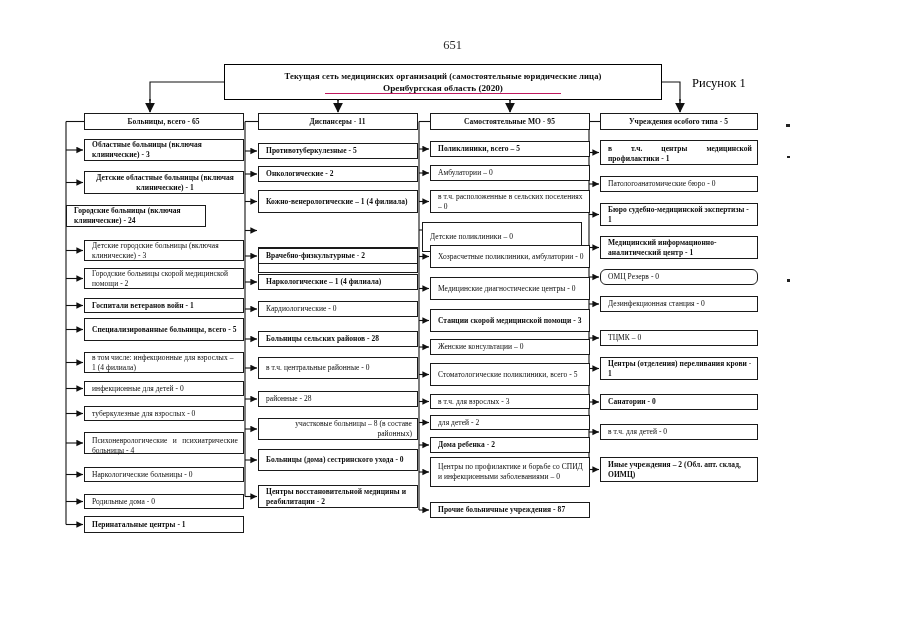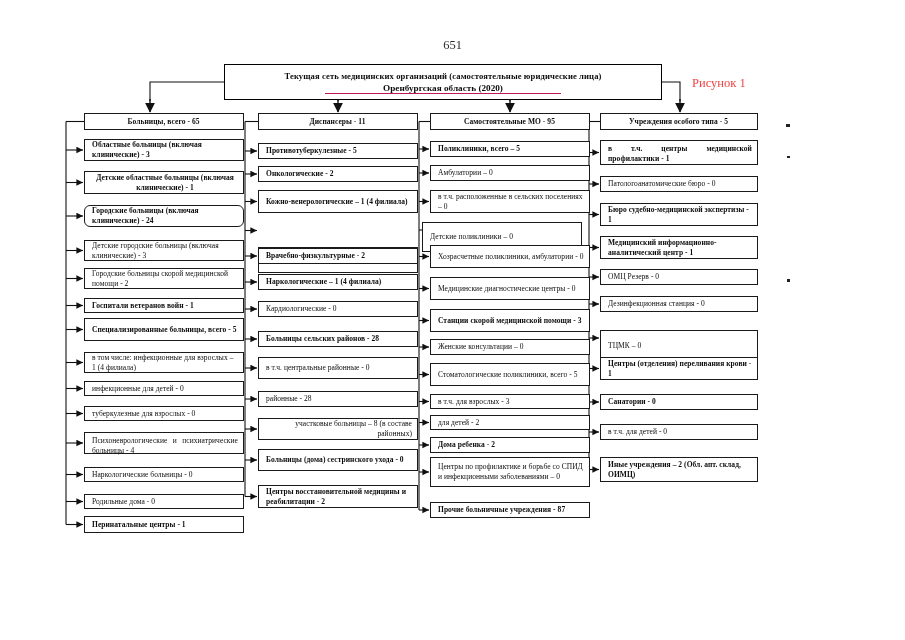--- a/index.html
+++ b/index.html
@@ -14,21 +14,21 @@
   }
   #page{position:absolute;inset:0;}
 
   .page-number{
     position:absolute;top:38px;left:0;width:905px;
     text-align:center;font-size:12.5px;color:#2b2b2b;
   }
 
   .figure-label{
     position:absolute;left:692px;top:76px;
-    font-size:12.5px;color:#ef4444;white-space:nowrap;
+    font-size:12.5px;color:#000000;white-space:nowrap;
   }
 
   
   .title-box{
     position:absolute;left:224px;top:64px;width:438px;height:36px;
     border:1.4px solid #000;background:#fff;
     box-sizing:border-box;
     display:flex;flex-direction:column;align-items:center;justify-content:center;
     padding:2px 6px;
   }
@@ -151,21 +151,21 @@
         <path d="M589,402 L599,402" marker-end="url(#ar)"></path>
         <path d="M589,432 L599,432" marker-end="url(#ar)"></path>
         <path d="M589,469.5 L599,469.5" marker-end="url(#ar)"></path>
       </g>
   </svg>
 
   <div class="col" id="col-0">
       <div class="node head" style="left: 84px; top: 113px; width: 160px; height: 17px;">Больницы, всего - 65</div>
       <div class="node b" style="left: 84px; top: 139px; width: 160px; height: 22px;">Областные больницы (включая клинические) - 3</div>
       <div class="node b center" style="left: 84px; top: 171px; width: 160px; height: 23px;">Детские областные больницы (включая клинические) - 1</div>
-      <div class="node b" style="left: 84px; top: 205px; width: 160px; height: 22px; border-radius: 6px;">Городские больницы (включая клинические) - 24</div>
+      <div class="node b" style="left: 66px; top: 205px; width: 140px; height: 22px;">Городские больницы (включая клинические) - 24</div>
       <div class="node" style="left: 84px; top: 240px; width: 160px; height: 21px;">Детские городские больницы (включая клинические) - 3</div>
       <div class="node" style="left: 84px; top: 268px; width: 160px; height: 21px;">Городские больницы скорой медицинской помощи - 2</div>
       <div class="node b" style="left: 84px; top: 298px; width: 160px; height: 15px;">Госпитали ветеранов войн - 1</div>
       <div class="node b" style="left: 84px; top: 318px; width: 160px; height: 23px;">Специализированные больницы, всего - 5</div>
       <div class="node" style="left: 84px; top: 352px; width: 160px; height: 21px;">в том числе: инфекционные для взрослых – 1 (4 филиала)</div>
       <div class="node" style="left: 84px; top: 381px; width: 160px; height: 15px;">инфекционные для детей - 0</div>
       <div class="node" style="left: 84px; top: 406px; width: 160px; height: 15px;">туберкулезные для взрослых - 0</div>
       <div class="node just" style="left: 84px; top: 432px; width: 160px; height: 22px;">Психоневрологические и психиатрические больницы - 4</div>
       <div class="node" style="left: 84px; top: 467px; width: 160px; height: 15px;">Наркологические больницы - 0</div>
       <div class="node" style="left: 84px; top: 494px; width: 160px; height: 15px;">Родильные дома - 0</div>
@@ -203,23 +203,23 @@
       <div class="node b" style="left: 430px; top: 437px; width: 160px; height: 16px;">Дома ребенка - 2</div>
       <div class="node" style="left: 430px; top: 457px; width: 160px; height: 30px;">Центры по профилактике и борьбе со СПИД и инфекционными заболеваниями – 0</div>
       <div class="node b" style="left: 430px; top: 502px; width: 160px; height: 16px;">Прочие больничные учреждения - 87</div>
     </div>
   <div class="col" id="col-3">
       <div class="node head" style="left: 600px; top: 113px; width: 158px; height: 17px;">Учреждения особого типа - 5</div>
       <div class="node b just" style="left: 600px; top: 140px; width: 158px; height: 25px;">в т.ч. центры медицинской профилактики - 1</div>
       <div class="node" style="left: 600px; top: 176px; width: 158px; height: 16px;">Патологоанатомические бюро - 0</div>
       <div class="node b" style="left: 600px; top: 203px; width: 158px; height: 23px;">Бюро судебно-медицинской экспертизы - 1</div>
       <div class="node b" style="left: 600px; top: 236px; width: 158px; height: 23px;">Медицинский информационно-аналитический центр - 1</div>
-      <div class="node" style="left: 600px; top: 269px; width: 158px; height: 16px;">ОМЦ Резерв - 0</div>
+      <div class="node" style="left: 600px; top: 269px; width: 158px; height: 16px; border-radius: 6px;">ОМЦ Резерв - 0</div>
       <div class="node" style="left: 600px; top: 296px; width: 158px; height: 16px;">Дезинфекционная станция - 0</div>
-      <div class="node" style="left: 600px; top: 330px; width: 158px; height: 32px;">ТЦМК – 0</div>
+      <div class="node" style="left: 600px; top: 330px; width: 158px; height: 16px;">ТЦМК – 0</div>
       <div class="node b" style="left: 600px; top: 357px; width: 158px; height: 23px;">Центры (отделения) переливания крови - 1</div>
       <div class="node b" style="left: 600px; top: 394px; width: 158px; height: 16px;">Санатории - 0</div>
       <div class="node" style="left: 600px; top: 424px; width: 158px; height: 16px;">в т.ч. для детей - 0</div>
       <div class="node b" style="left: 600px; top: 457px; width: 158px; height: 25px;">Иные учреждения – 2 (Обл. апт. склад, ОИМЦ)</div>
     </div>
 
   <div class="speck" style="left:786px;top:124px;width:4px;height:3px;"></div>
   <div class="speck" style="left:787px;top:156px;width:3px;height:2px;"></div>
   <div class="speck" style="left:787px;top:279px;width:3px;height:3px;"></div>
 </div>

